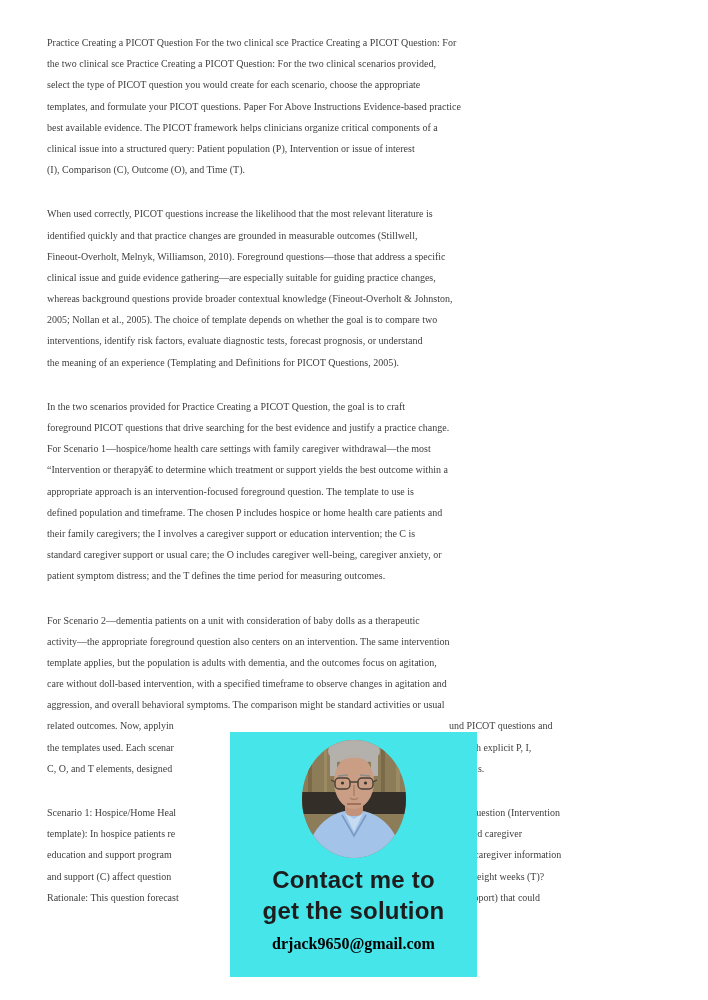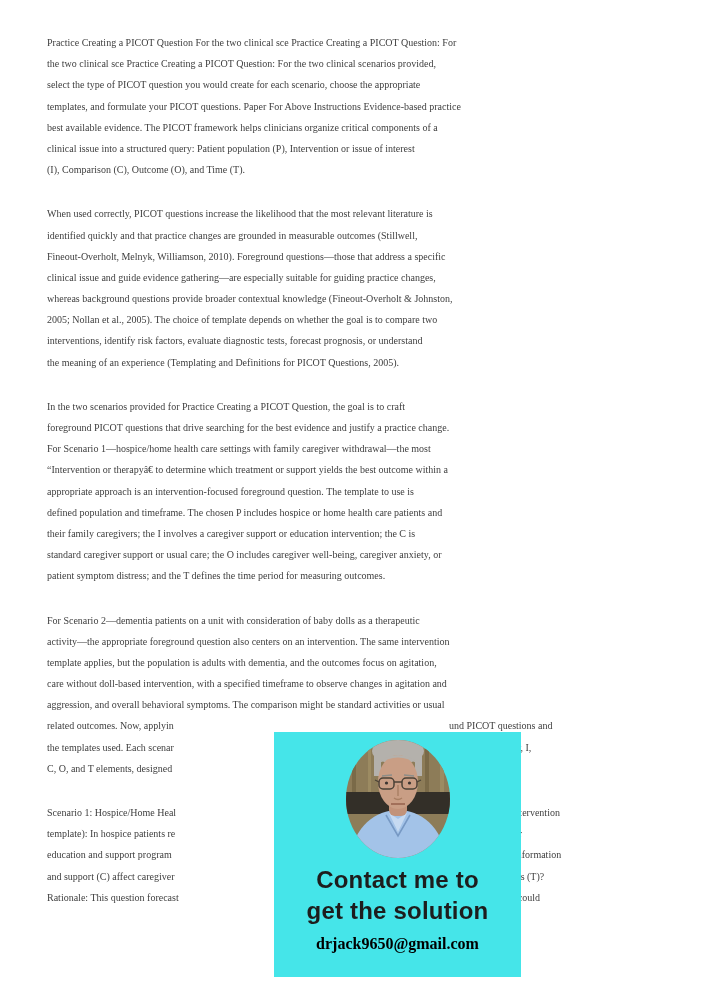--- a/index.html
+++ b/index.html
@@ -20,21 +20,20 @@
   }
   .para { margin: 0 0 23px 0; }
   .line { white-space: nowrap; height: 21.2px; position: relative; }
   .frag-r { position: absolute; left: 402px; top: 0; }
   .overlay {
     position: absolute;
     left: 230px; top: 732px;
     width: 247px; height: 245px;
     background: #45e5e9;
     z-index: 5;
-    margin-left: 44px;
   }
   .portrait {
     position: absolute;
     left: 50%; top: 8px;
     transform: translateX(-50%);
     width: 104px; height: 118px;
   }
   .headline {
     position: absolute;
     top: 132px; left: 0; width: 100%;
@@ -98,21 +97,21 @@
       <div class="line">care without doll-based intervention, with a specified timeframe to observe changes in agitation and</div>
       <div class="line">aggression, and overall behavioral symptoms. The comparison might be standard activities or usual</div>
       <div class="line split"><span class="frag-l">related outcomes. Now, applyin</span><span class="frag-r">und PICOT questions and</span></div>
       <div class="line split"><span class="frag-l">the templates used. Each scenar</span><span class="frag-r">ate with explicit P, I,</span></div>
       <div class="line split"><span class="frag-l">C, O, and T elements, designed</span><span class="frag-r">ynthesis.</span></div>
     </div>
     <div class="para">
       <div class="line split"><span class="frag-l">Scenario 1: Hospice/Home Heal</span><span class="frag-r">COT question (Intervention</span></div>
       <div class="line split"><span class="frag-l">template): In hospice patients re</span><span class="frag-r">ructured caregiver</span></div>
       <div class="line split"><span class="frag-l">education and support program</span><span class="frag-r">ndard caregiver information</span></div>
-      <div class="line split"><span class="frag-l">and support (C) affect caregiver</span><span class="frag-r">within eight weeks (T)?</span></div>
+      <div class="line split"><span class="frag-l">and support (C) affect question</span><span class="frag-r">within eight weeks (T)?</span></div>
       <div class="line split"><span class="frag-l">Rationale: This question forecast</span><span class="frag-r">ion/support) that could</span></div>
     </div>
   </div>
 
 <div class="overlay">
   <svg class="portrait" viewBox="0 0 104 118" xmlns="http://www.w3.org/2000/svg">
     <defs>
       <clipPath id="ovalClip">
           <ellipse cx="52" cy="59" rx="52" ry="59"></ellipse>
         </clipPath>

